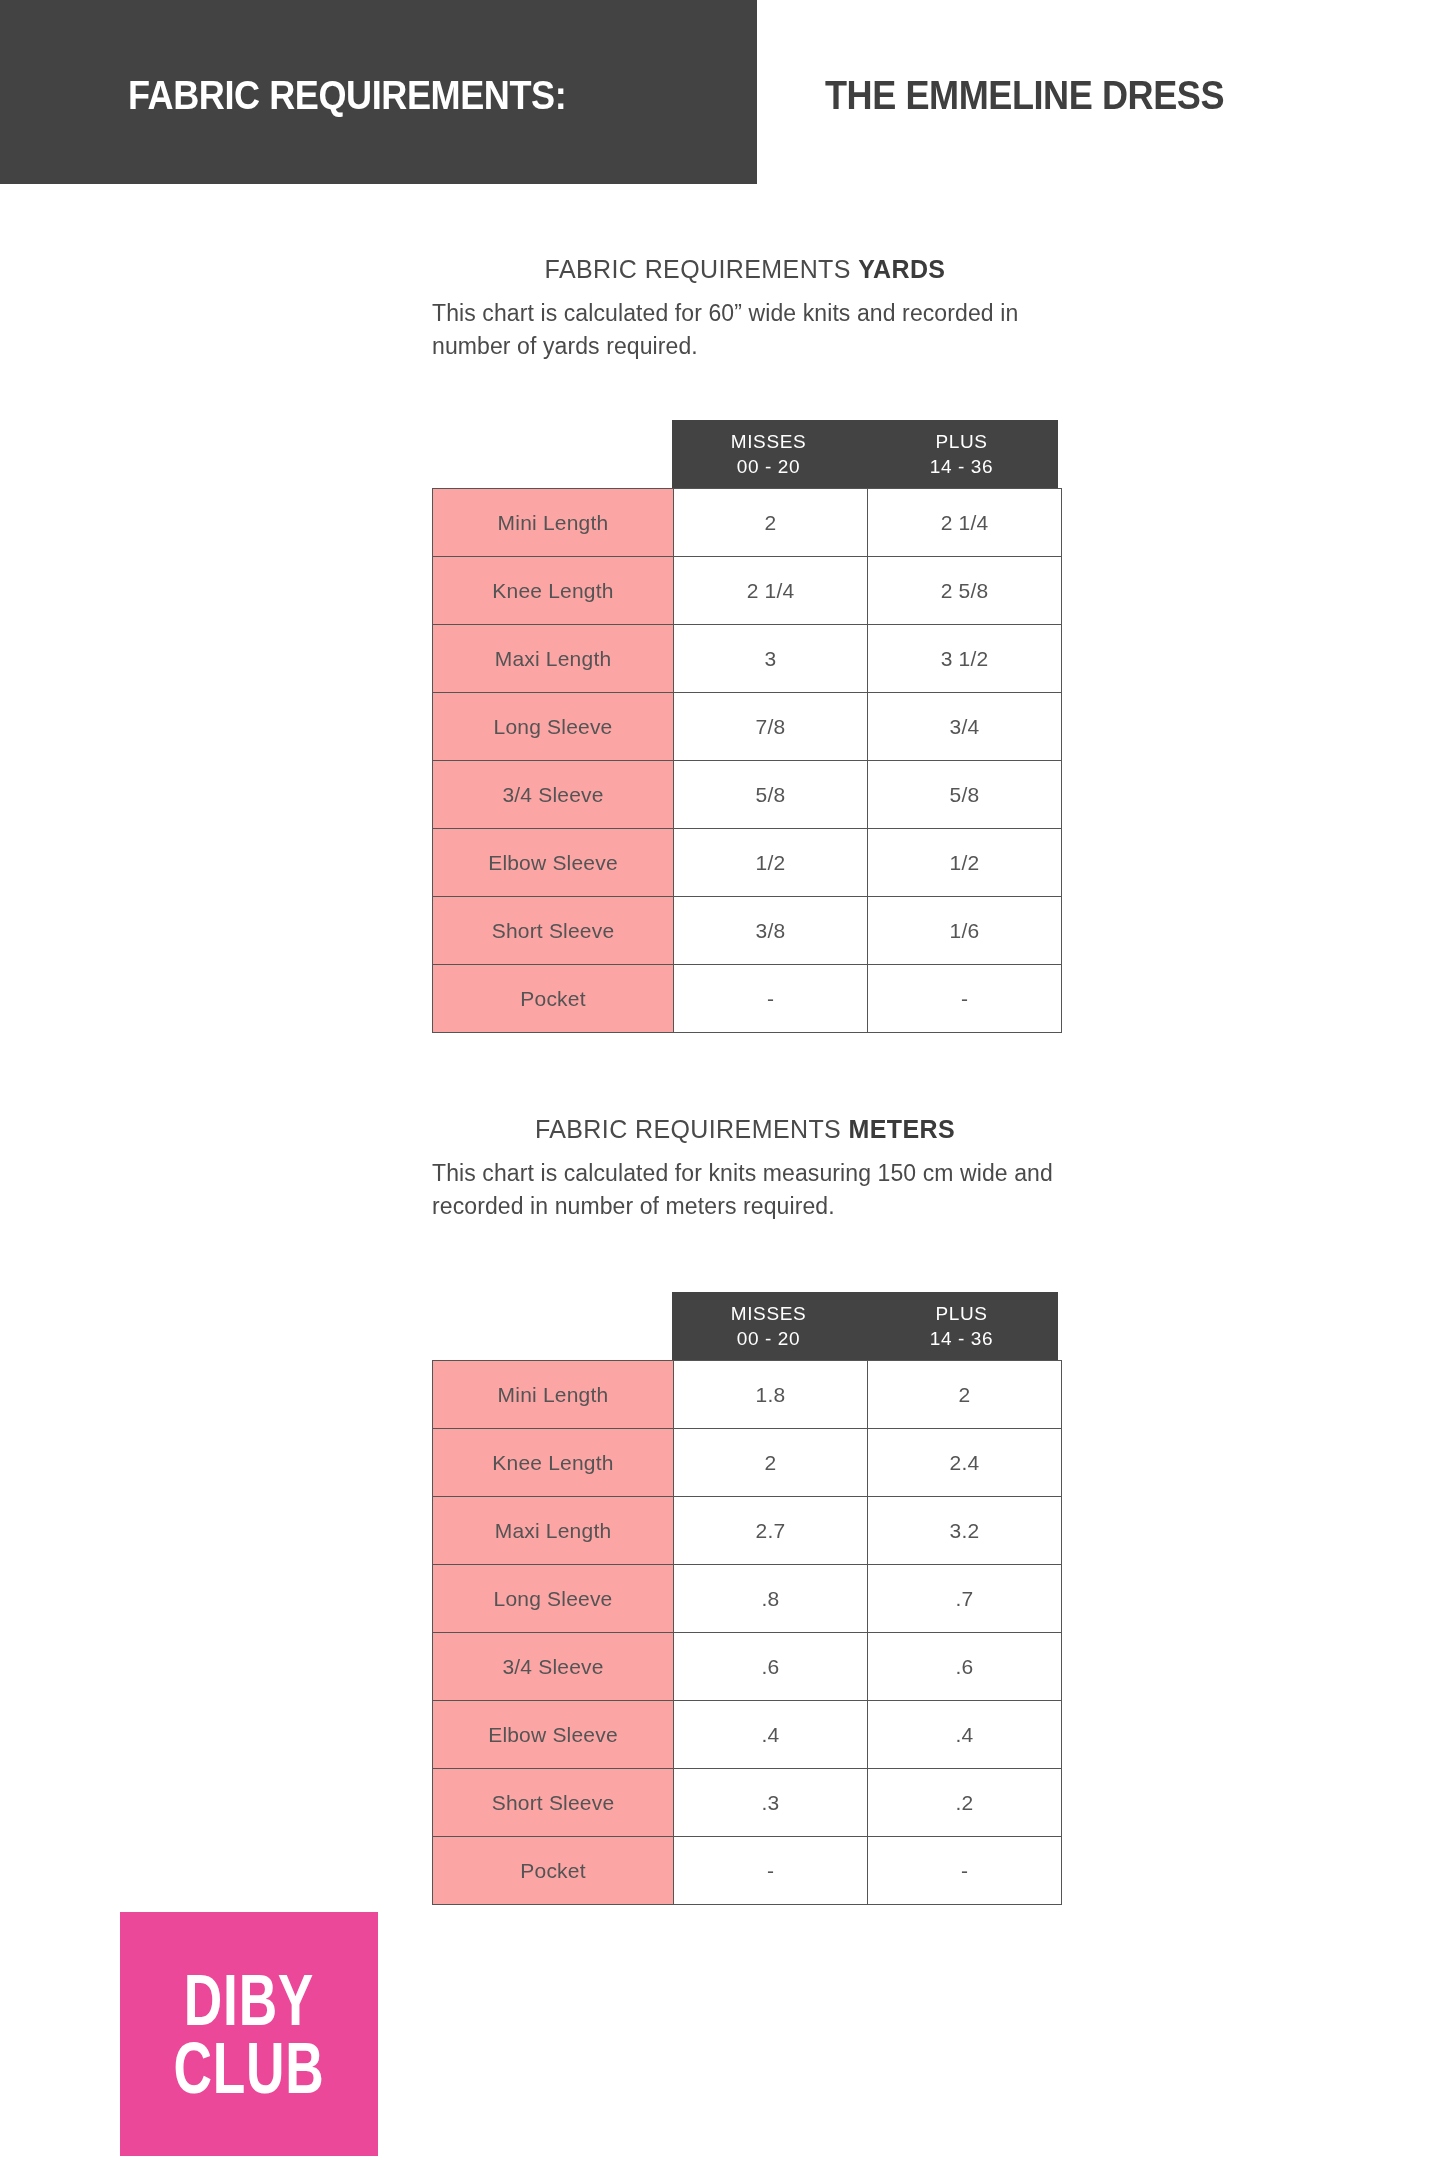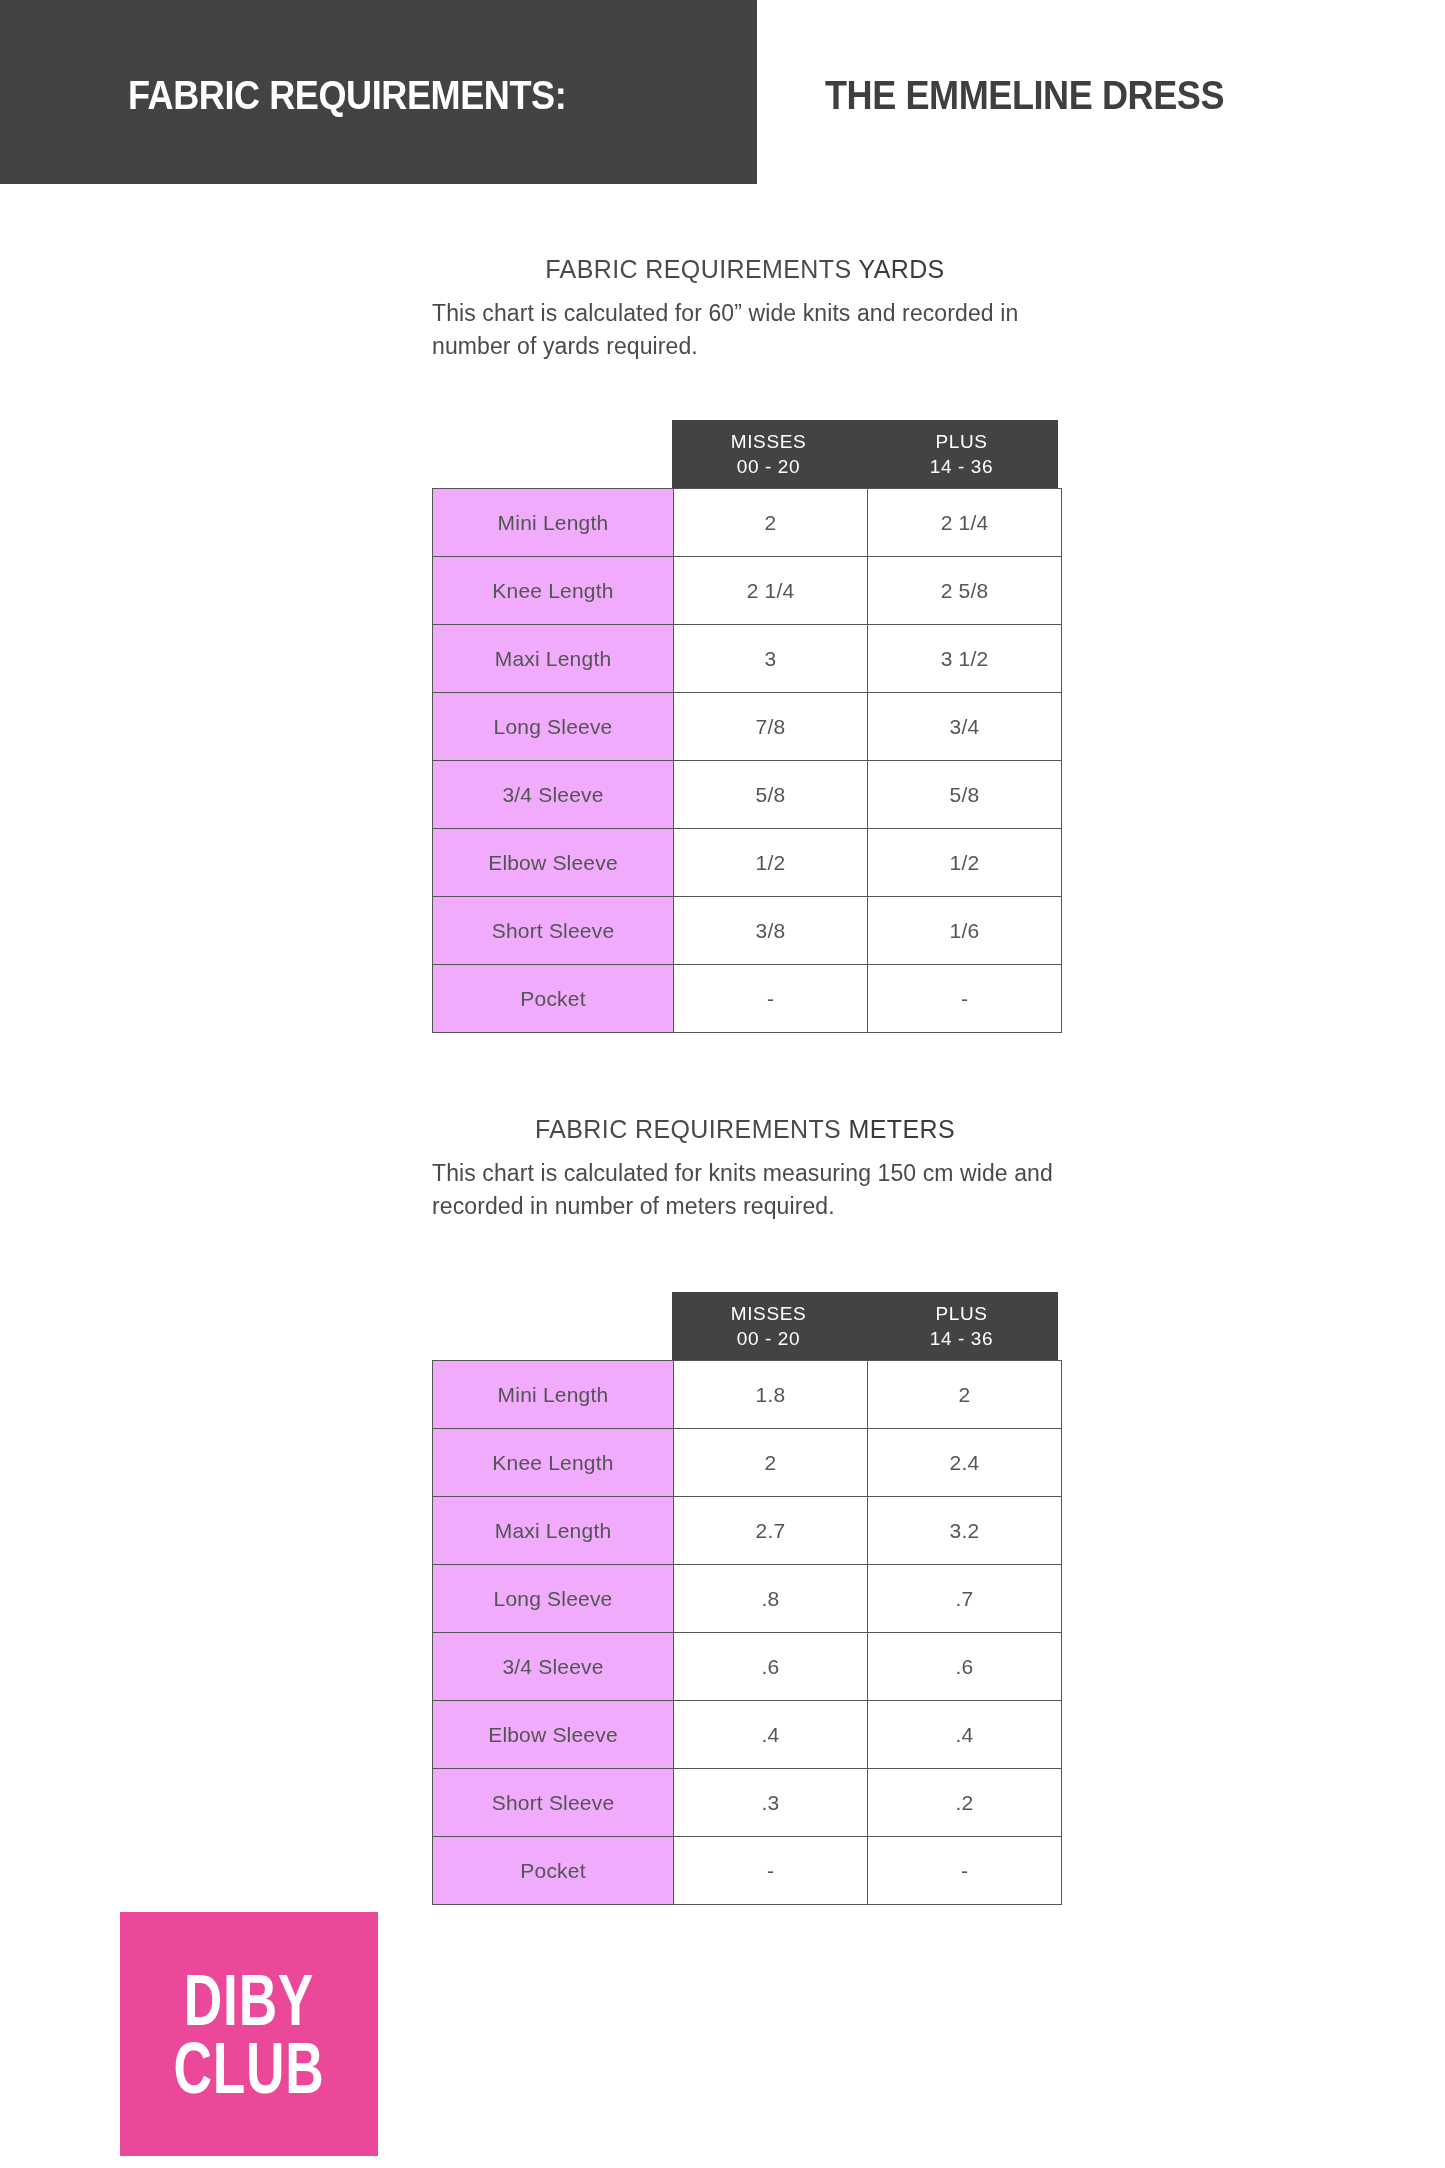--- a/index.html
+++ b/index.html
@@ -64,21 +64,21 @@
     left: 432px;
     top: 0;
     width: 626px;
     text-align: center;
     font-size: 25px;
     color: #4a4a4a;
     letter-spacing: 0.4px;
     white-space: nowrap;
   }
   .section-heading .unit {
-    font-weight: normal;
+    font-weight: bold;
     color: #3b3b3b;
   }
   .section-desc {
     position: absolute;
     left: 432px;
     top: 42px;
     width: 640px;
     font-size: 23px;
     line-height: 1.42;
     color: #4a4a4a;
@@ -126,21 +126,21 @@
     padding: 0;
     text-align: center;
     vertical-align: middle;
     font-size: 21px;
     color: #555555;
     background: #ffffff;
     letter-spacing: 0.2px;
   }
   table.chart-table td.row-label {
     width: 240px;
-    background: #f0abfc;
+    background: #fca5a5;
     color: #545454;
   }
   table.chart-table td.val {
     width: 193px;
   }
 
   
   .logo-box {
     position: absolute;
     left: 120px;

